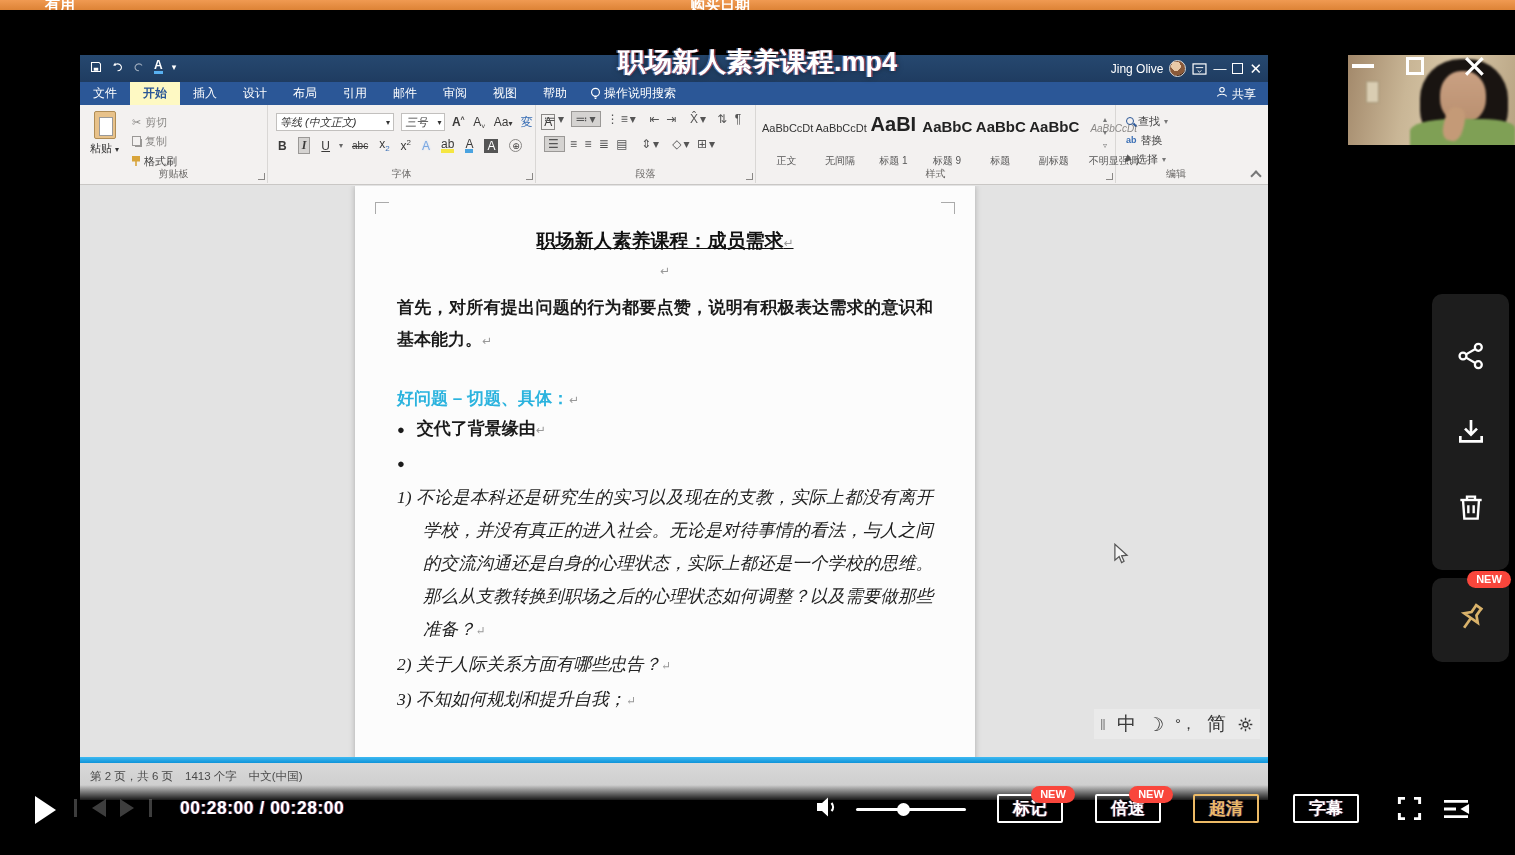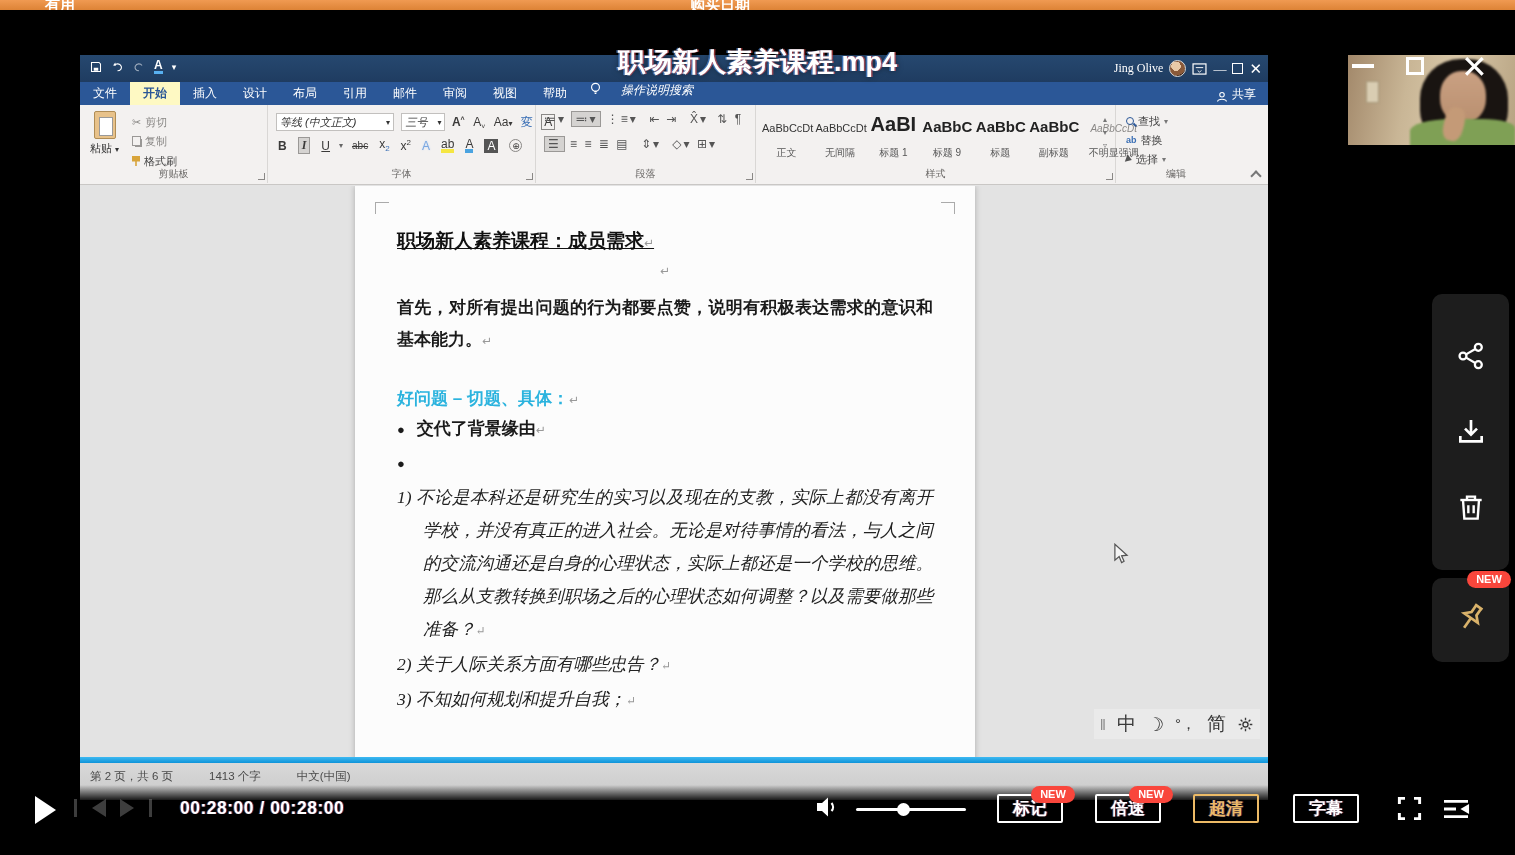--- a/index.html
+++ b/index.html
@@ -10,59 +10,59 @@
   
   .topstrip{position:absolute;left:0;top:0;width:1515px;height:10px;background:linear-gradient(#f09a52,#dd8336);overflow:hidden;}
   .topstrip span{position:absolute;top:-4px;color:#fff;font-size:15px;font-weight:700;}
 
   
   .video{position:absolute;left:80px;top:55px;width:1188px;height:745px;background:#e3e3e3;overflow:hidden;}
 
   .titlebar{position:absolute;left:0;top:0;width:100%;height:27px;background:linear-gradient(#26486f,#1f3c61);color:#fff;}
   .qat{position:absolute;left:10px;top:5px;display:flex;gap:9px;align-items:center;color:#fff;}
   .wtitle{position:absolute;left:0;top:6px;width:100%;text-align:center;font-size:12px;color:rgba(255,255,255,.5);}
-  .tb-right{position:absolute;right:6px;top:0;height:27px;display:flex;align-items:center;gap:6px;color:#fff;font-size:12px;font-family:Liberation Serif, serif;}
+  .tb-right{position:absolute;right:6px;top:0;height:27px;display:flex;align-items:center;gap:6px;color:#fff;font-size:12px;}
   .avatar{width:17px;height:17px;border-radius:50%;background:radial-gradient(circle at 40% 35%,#e8c9a8 0 35%,#8a5a3a 36% 70%,#3a2418 71%);border:1px solid #d9d9d9;}
   .winbtn{font-size:13px;color:#fff;}
 
   .tabs{position:absolute;left:0;top:27px;width:100%;height:23px;background:#2b5797;display:flex;align-items:stretch;color:#fff;font-size:12px;}
   .tab{padding:4px 13px;display:flex;align-items:center;}
   .tab.sel{background:#fef9c3;color:#2b5797;font-weight:700;}
-  .tellme{display:flex;gap:20px;padding:0 10px;font-style:italic;}
-  .share{position:absolute;right:12px;top:31px;display:flex;gap:4px;align-items:flex-end;color:#fff;font-size:12px;}
+  .tellme{display:flex;align-items:center;gap:3px;padding:0 10px;}
+  .share{position:absolute;right:12px;top:31px;display:flex;gap:4px;align-items:flex-start;color:#fff;font-size:12px;}
 
   .ribbon{position:absolute;left:0;top:50px;width:100%;height:80px;background:#f3f1f0;border-bottom:1px solid #c9c7c5;color:#444;}
   .rgroup{position:absolute;top:0;height:78px;border-right:1px solid #d9d7d5;}
   .rlabel{position:absolute;bottom:2px;left:0;width:100%;text-align:center;font-size:10px;color:#6a6866;}
   .launcher{position:absolute;right:2px;bottom:3px;width:7px;height:7px;border-right:1px solid #8a8886;border-bottom:1px solid #8a8886;}
   .combo{display:inline-block;background:#fff;border:1px solid #c2c0be;font-size:11px;color:#333;padding:1px 3px;height:18px;line-height:15px;font-style:italic;}
   .fbtn{font-size:12px;color:#3b3a39;display:inline-block;margin:0 2px;}
   .pressed{background:#d5d3d1;border:1px solid #9a9896;padding:0 3px;}
   .styleitem{display:inline-block;width:49px;text-align:center;vertical-align:bottom;}
-  .stylename{font-size:10px;color:#555;margin-top:10px;}
+  .stylename{font-size:10px;color:#555;margin-top:18px;}
   .minirow{font-size:11px;color:#444;display:flex;align-items:center;gap:4px;height:16px;}
 
   .docarea{position:absolute;left:0;top:131px;width:100%;height:571px;background:#e3e3e3;overflow:hidden;}
   .page{position:absolute;left:275px;top:0;width:620px;height:600px;background:#fcfcfc;box-shadow:0 0 6px rgba(0,0,0,.25);padding:38px 42px 0;}
   .cmark{position:absolute;top:16px;width:14px;height:12px;border-top:1px solid #aaa;}
-  .doc-title{font-size:19px;font-weight:700;color:#111;text-decoration:underline;margin:4px 0 0;}
+  .doc-title{font-size:19px;font-weight:700;color:#111;text-align:center;text-decoration:underline;margin:4px 0 0;}
   .mark{color:#999;font-size:12px;font-weight:400;font-style:normal;}
   .centerline{text-align:center;margin:10px 0;}
   .body-p{font-size:17px;font-weight:700;color:#1a1a1a;line-height:32px;text-align:justify;margin:14px 0 0;}
   .cyan-h{font-size:17px;font-weight:700;color:#2bb3de;margin:30px 0 0;line-height:23px;}
   .bullet{font-size:17px;font-weight:700;color:#1a1a1a;line-height:34px;margin:0;display:flex;gap:12px;align-items:baseline;}
   .blt{font-size:13px;}
   .numitem{font-family:"Liberation Serif","DejaVu Serif",serif;font-style:italic;font-size:17.5px;color:#222;
            line-height:33px;margin:0;padding-left:26px;text-indent:-26px;text-align:justify;}
 
   .ime{position:absolute;right:8px;bottom:18px;font-size:19px;color:#3a3a3a;display:flex;gap:11px;align-items:center;background:rgba(240,240,240,.55);padding:2px 6px;}
 
   .seek{position:absolute;left:0;top:702px;width:100%;height:6px;background:linear-gradient(#3db9f2,#0f93d8);}
   .statusbar{position:absolute;left:0;top:708px;width:100%;height:37px;background:linear-gradient(#d9d9d9,#c8c8c8);
-             font-size:11.5px;color:#4a4a4a;display:flex;gap:36px;align-items:flex-start;padding:6px 0 0 10px;}
+             font-size:11.5px;color:#4a4a4a;display:flex;gap:12px;align-items:flex-start;padding:6px 0 0 10px;}
 
   
   .webcam{position:absolute;left:1348px;top:55px;width:167px;height:90px;background:linear-gradient(100deg,#a2886a 0%,#c9b696 35%,#d8c7a8 60%,#b7a382 100%);overflow:hidden;}
   .webcam *{position:absolute;filter:blur(1px);}
   .switch{left:18px;top:26px;width:13px;height:22px;background:#d9cdb2;border:1px solid #a89a7e;}
   .hair{left:72px;top:4px;width:88px;height:86px;background:#191411;border-radius:46% 46% 40% 40%;}
   .face{left:92px;top:16px;width:46px;height:52px;background:linear-gradient(#caa183,#b98f6f);border-radius:46%;}
   .shirt{left:62px;top:64px;width:105px;height:30px;background:#7fa055;border-radius:40% 30% 0 0;}
   .hand{left:96px;top:52px;width:20px;height:34px;background:#c49a77;border-radius:40%;transform:rotate(14deg);}
 

